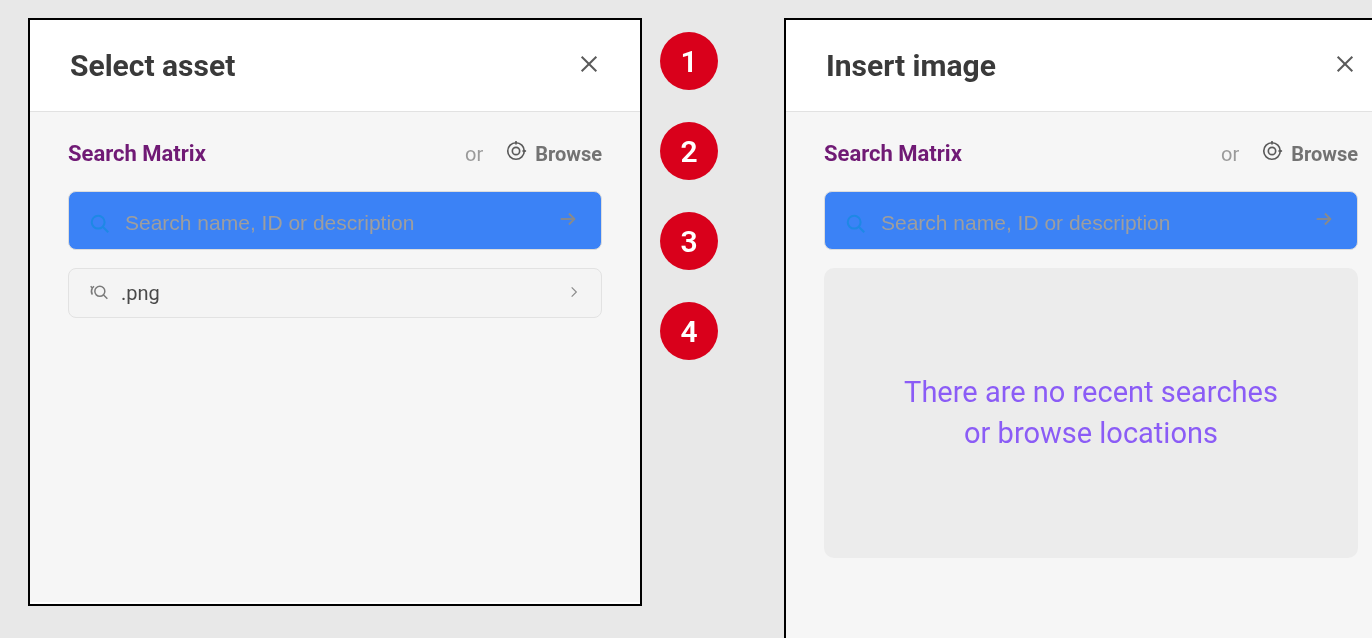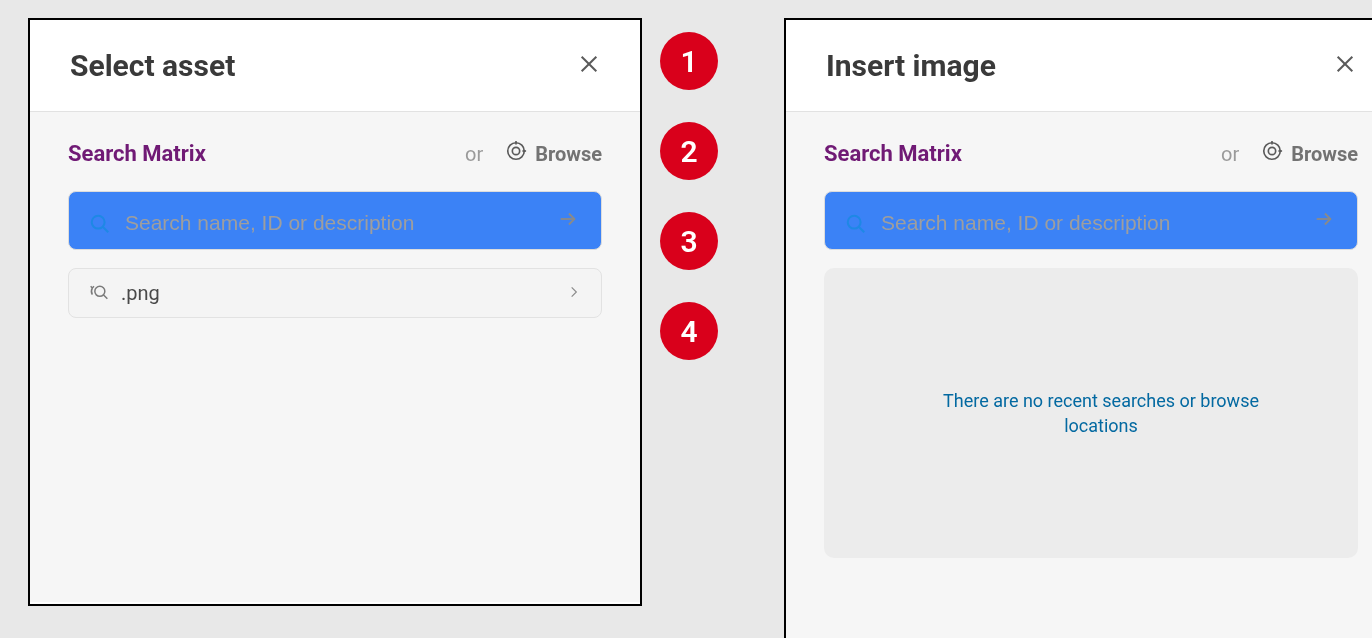--- a/index.html
+++ b/index.html
@@ -177,24 +177,23 @@
       background: #ececec;
       border-radius: 10px;
       height: 290px;
       display: flex;
       align-items: center;
       justify-content: center;
       text-align: center;
       padding: 20px 80px;
     }
     .empty-text {
-      color: #0369a1;
-      font-size: 18px;
+      color: #8b5cf6;
+      font-size: 29px;
       line-height: 1.4;
-      margin-left: 20px;
     }
     .badge {
       position: absolute;
       width: 58px;
       height: 58px;
       border-radius: 50%;
       background: #d9001b;
       color: #fff;
       font-size: 30px;
       font-weight: 600;

